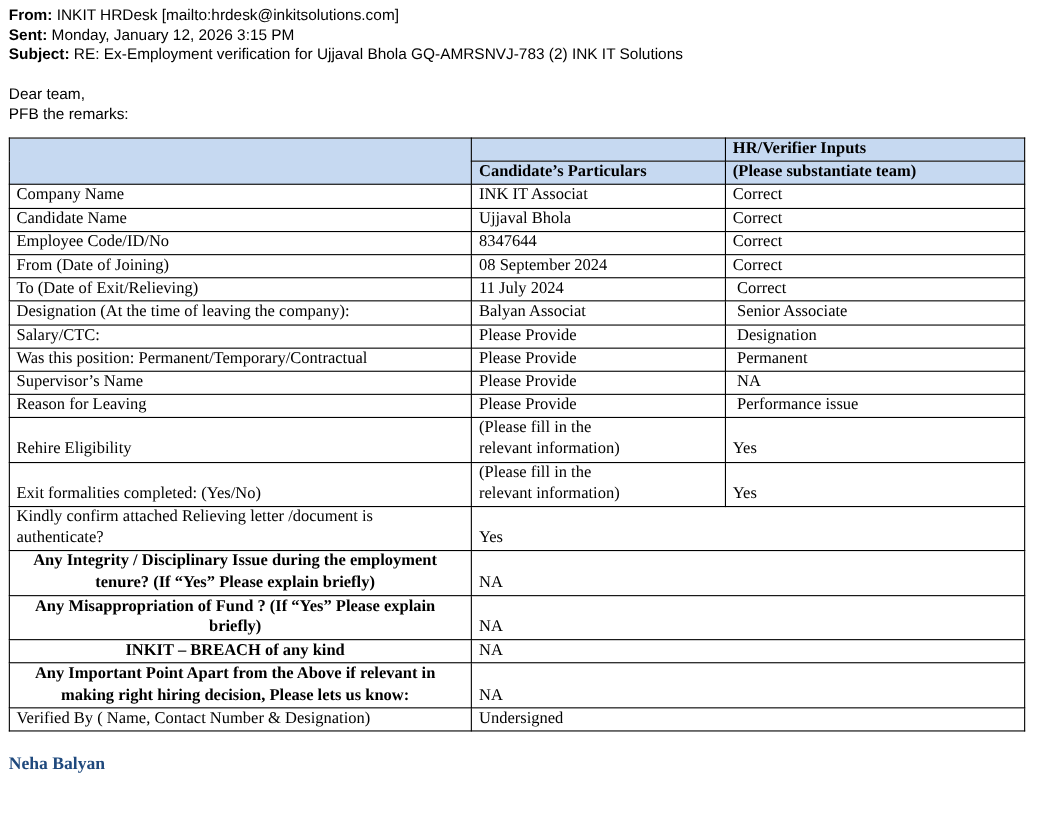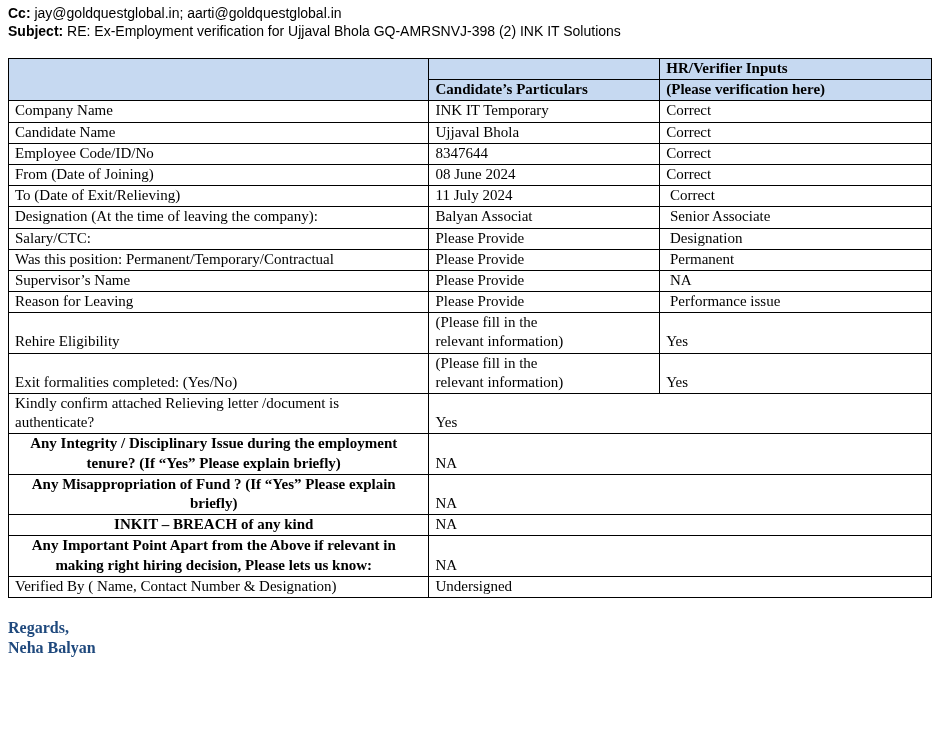--- a/index.html
+++ b/index.html
@@ -51,56 +51,59 @@
     font-weight: bold;
     color: #1f497d;
     line-height: 20px;
   }
 </style>
 </head>
 <body>
 
 <div class="page">
 
-  <div class="hdr-line"><b>Cc:</b><span> jay@goldquestglobal.in; aarti@goldquestglobal.in</span></div>
-  <div class="hdr-line"><b>Subject:</b><span> RE: Ex-Employment verification for Ujjaval Bhola GQ-AMRSNVJ-398 (2) INK IT Solutions</span></div>
+  <div class="hdr-line"><b>From:</b><span> INKIT HRDesk [mailto:hrdesk@inkitsolutions.com]</span></div>
+  <div class="hdr-line"><b>Sent:</b><span> Monday, January 12, 2026 3:15 PM</span></div>
+  <div class="hdr-line"><b>Subject:</b><span> RE: Ex-Employment verification for Ujjaval Bhola GQ-AMRSNVJ-783 (2) INK IT Solutions</span></div>
 
   <div class="body-block">
+    <div class="body-line">Dear team,</div>
+    <div class="body-line">PFB the remarks:</div>
   </div>
 
   <table class="verif">
     <tbody>
         <tr>
       <th class="c1" rowspan="2"></th>
       <th class="c2"></th>
       <th class="c3">HR/Verifier Inputs</th>
     </tr>
     <tr>
       <th class="c2">Candidate’s Particulars</th>
-      <th class="c3">(Please verification here)</th>
+      <th class="c3">(Please substantiate team)</th>
     </tr>
 
     <tr>
       <td class="c1">Company Name</td>
-      <td class="c2">INK IT Temporary</td>
+      <td class="c2">INK IT Associat</td>
       <td class="c3">Correct</td>
     </tr>
     <tr>
       <td class="c1">Candidate Name</td>
       <td class="c2">Ujjaval Bhola</td>
       <td class="c3">Correct</td>
     </tr>
     <tr>
       <td class="c1">Employee Code/ID/No</td>
       <td class="c2">8347644</td>
       <td class="c3">Correct</td>
     </tr>
     <tr>
       <td class="c1">From (Date of Joining)</td>
-      <td class="c2">08 June 2024</td>
+      <td class="c2">08 September 2024</td>
       <td class="c3">Correct</td>
     </tr>
     <tr>
       <td class="c1">To (Date of Exit/Relieving)</td>
       <td class="c2">11 July 2024</td>
       <td class="c3"> Correct</td>
     </tr>
     <tr>
       <td class="c1">Designation (At the time of leaving the company):</td>
       <td class="c2">Balyan Associat</td>
@@ -164,18 +167,17 @@
       <td colspan="2">NA</td>
     </tr>
     <tr>
       <td class="c1">Verified By ( Name, Contact Number &amp; Designation)</td>
       <td colspan="2">Undersigned</td>
     </tr>
   </tbody>
     </table>
 
   <div class="sig">
-    <div>Regards,</div>
     <div>Neha Balyan</div>
 
   </div>
 
 </div>
 
 </body></html>

